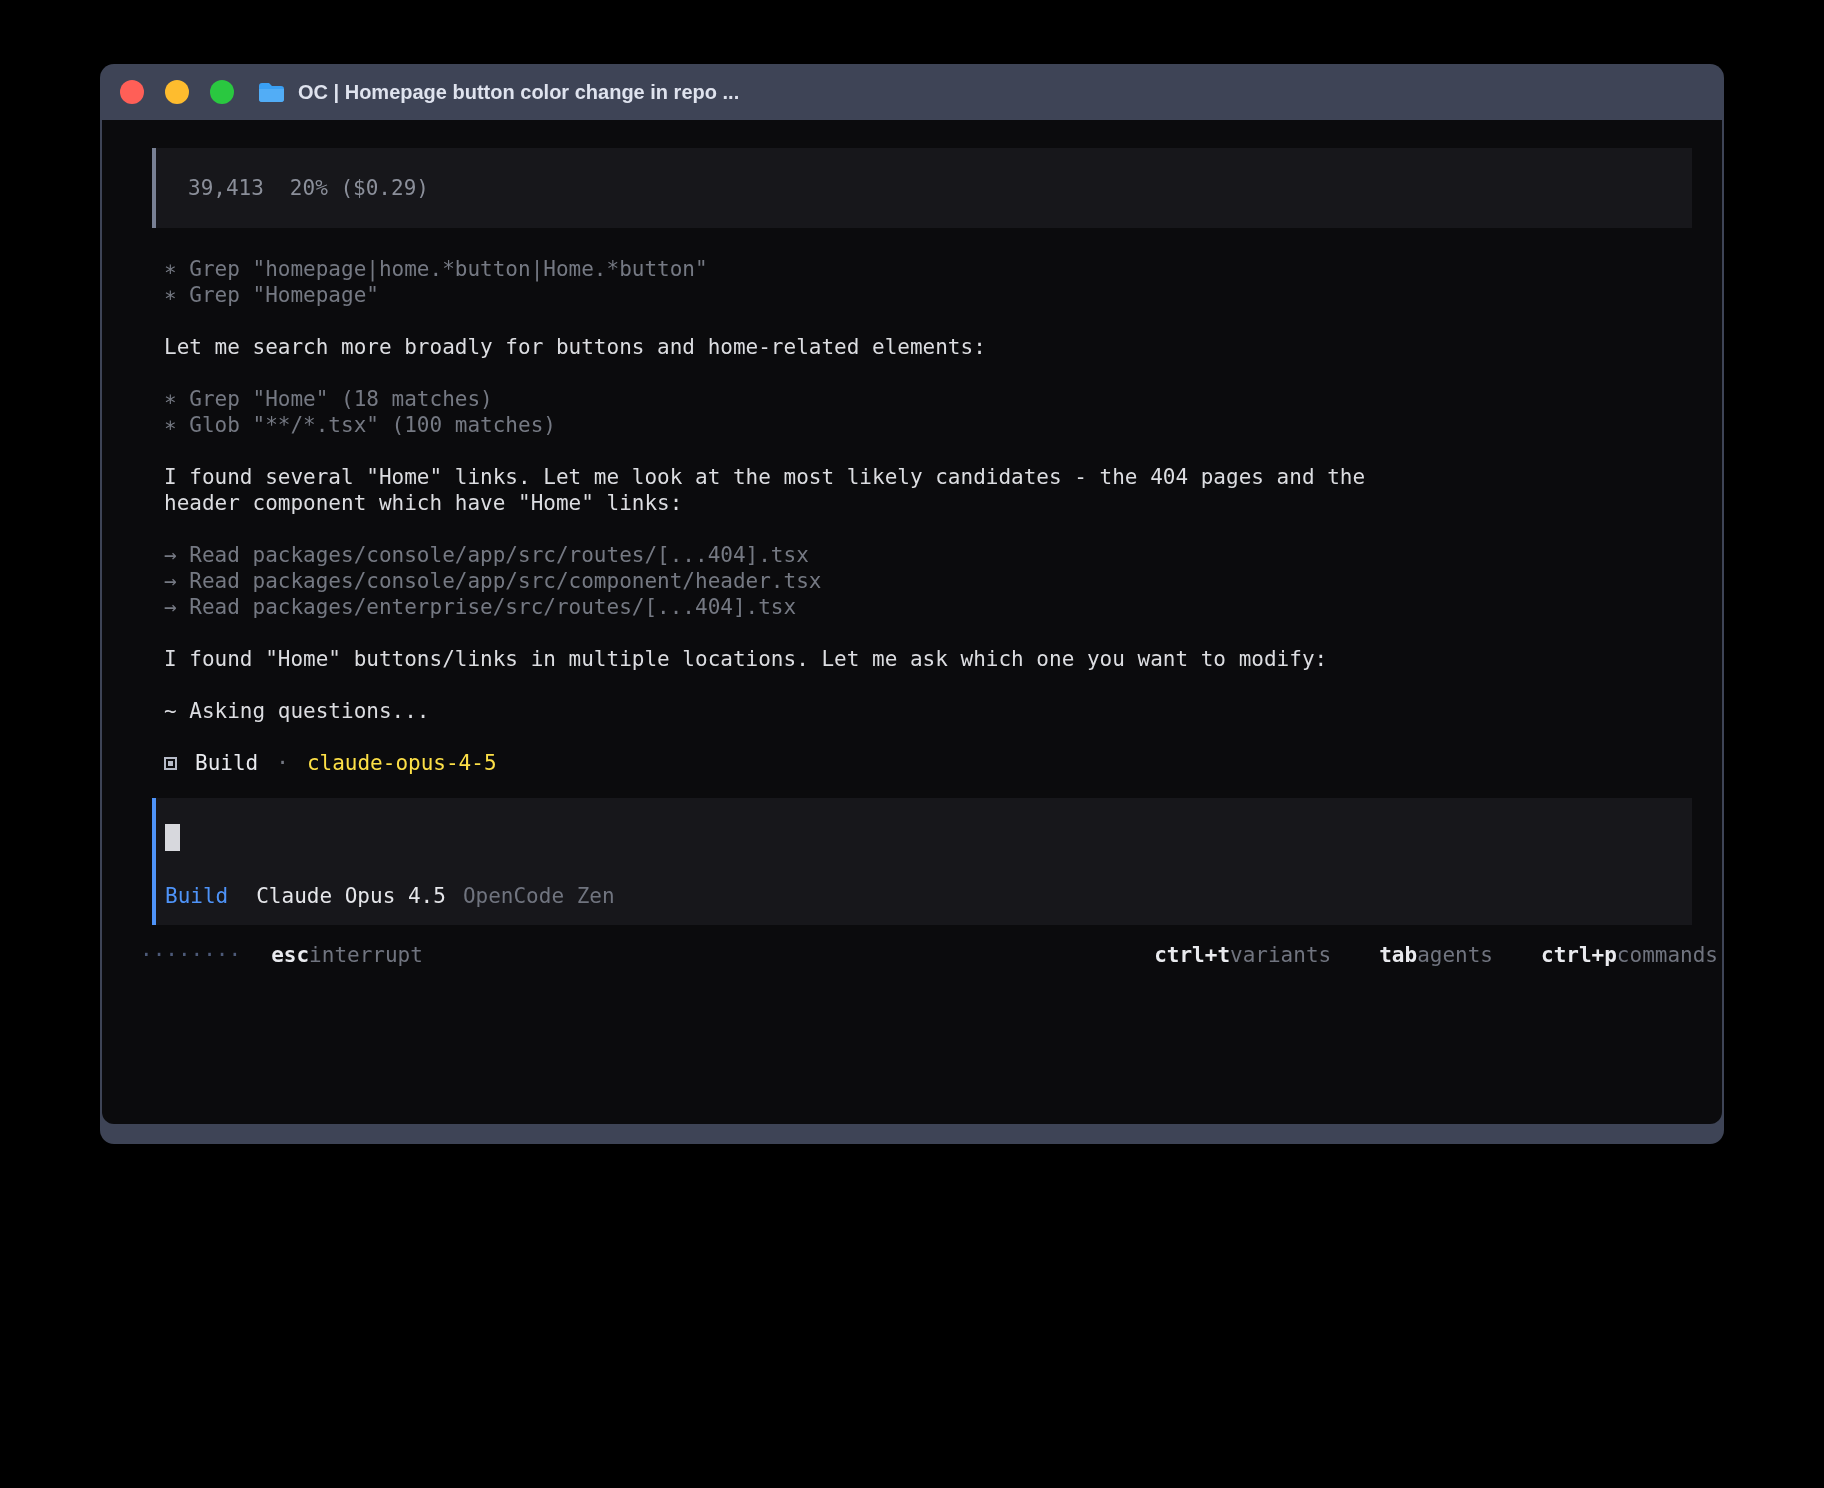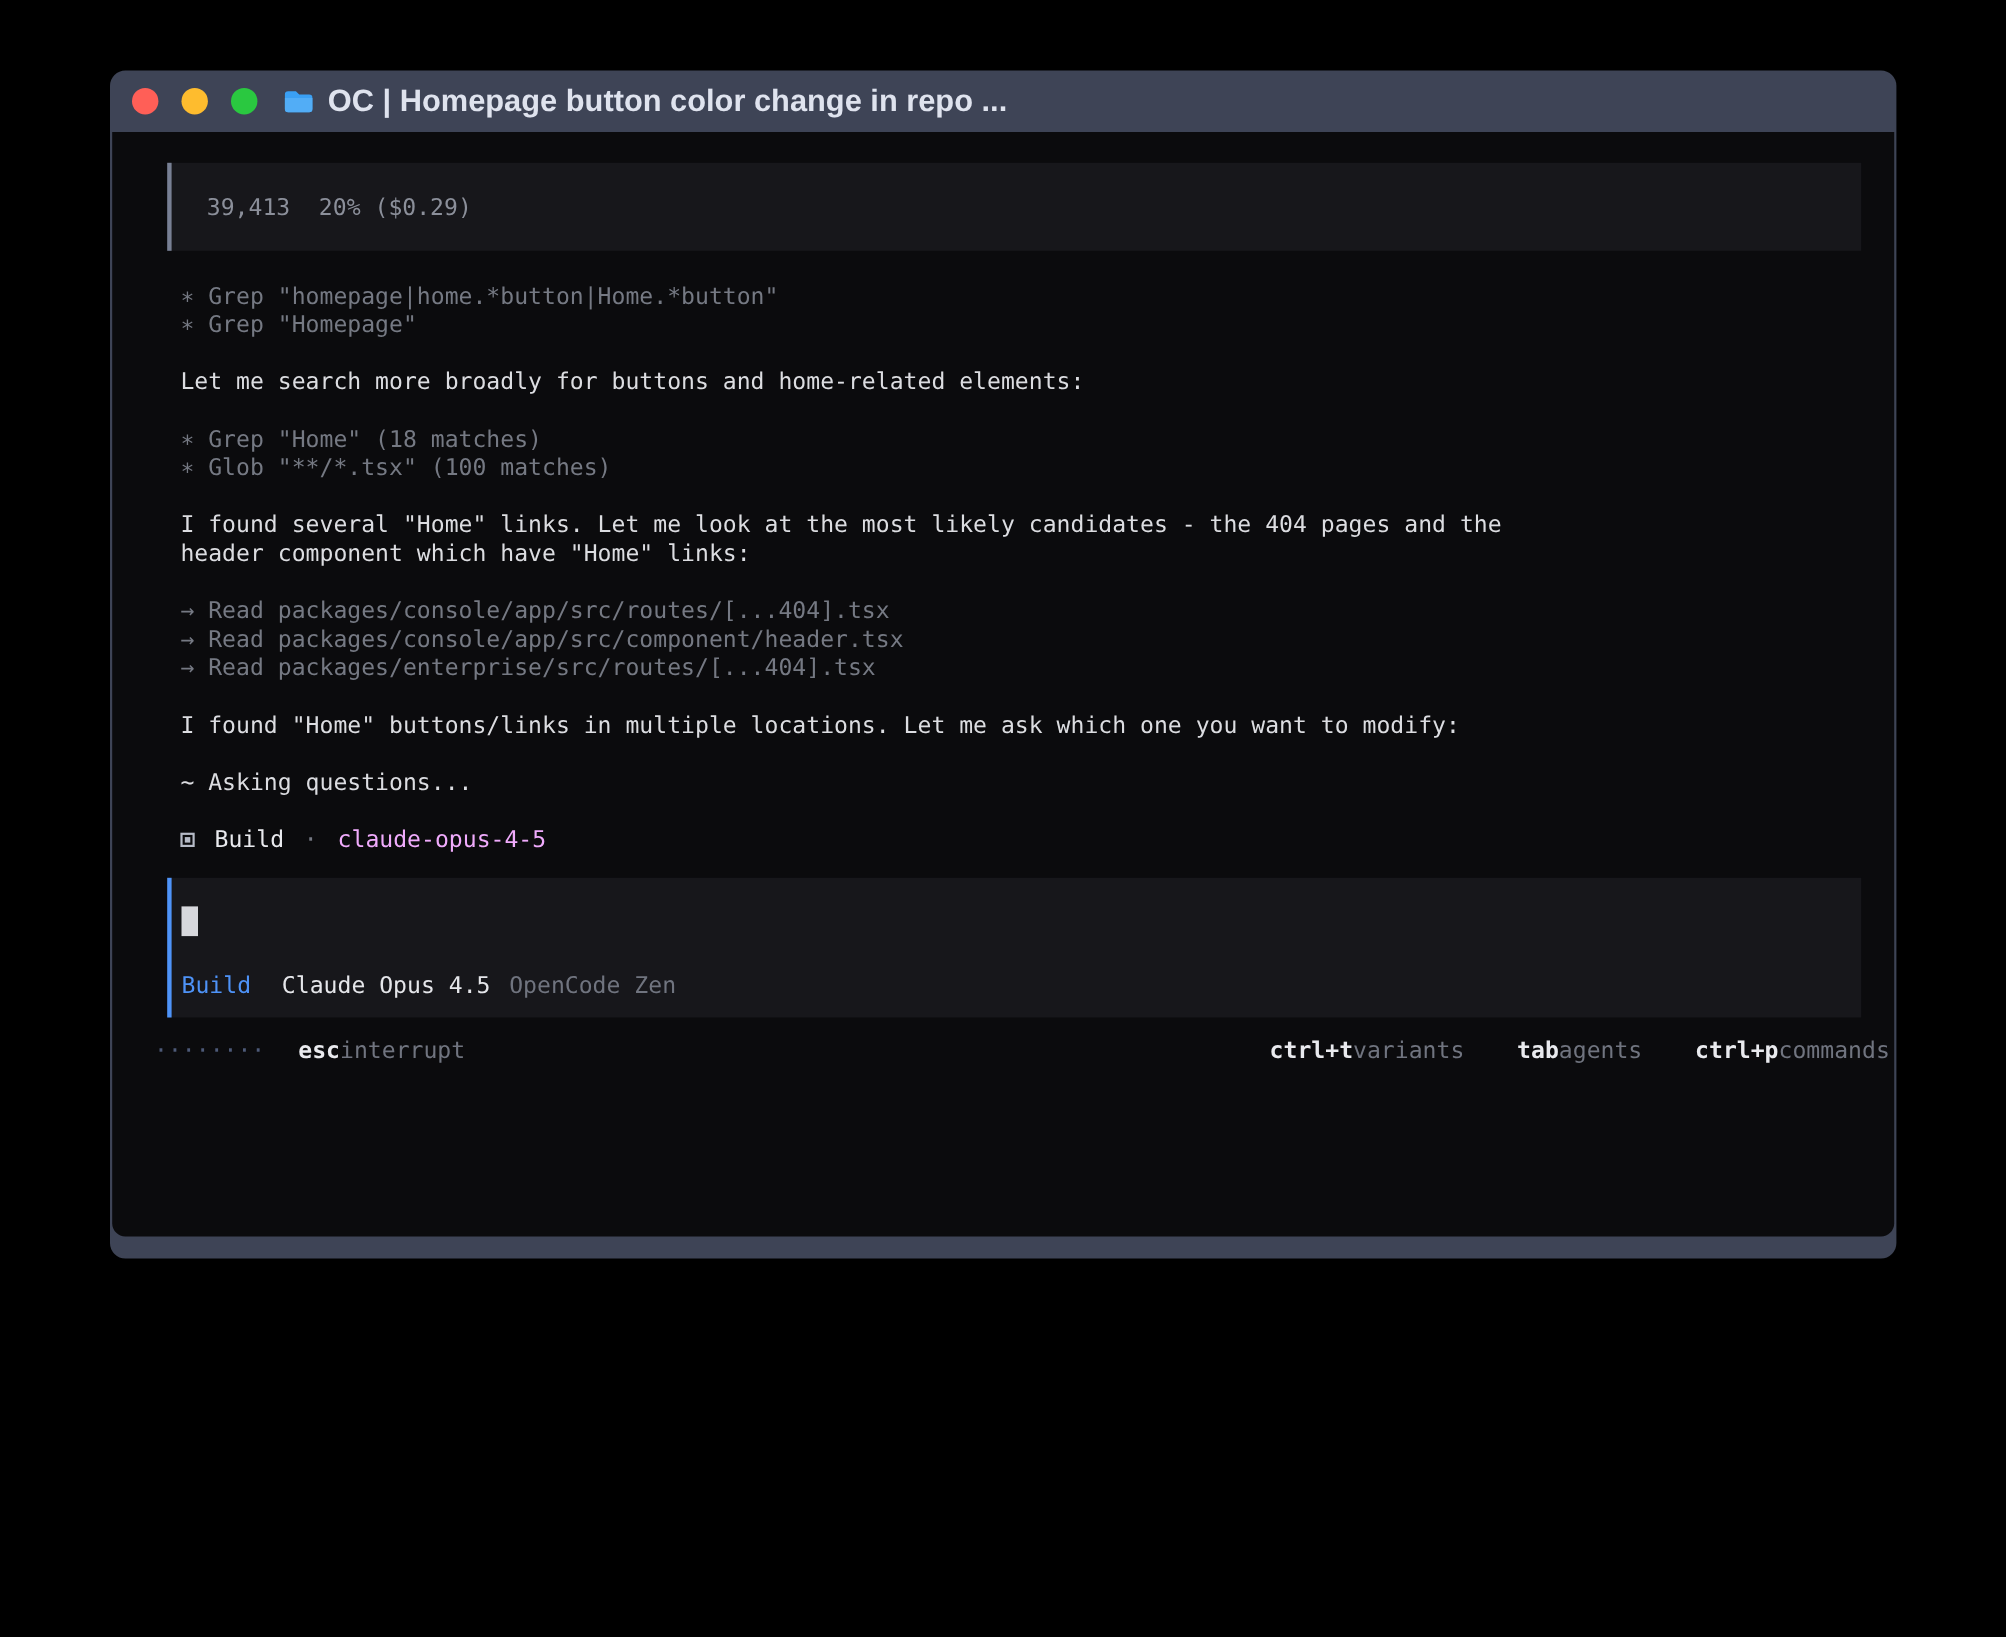--- a/index.html
+++ b/index.html
@@ -26,21 +26,21 @@
   .traffic { display: flex; gap: 21px; margin-right: 24px; }
   .light { width: 24px; height: 24px; border-radius: 50%; }
   .light.red { background: #ff5f57; }
   .light.yellow { background: #febc2e; }
   .light.green { background: #2ac840; }
   .folder-wrap { display: flex; align-items: center; }
   .window-title {
     margin-left: 13px;
     font-family: "Liberation Sans", sans-serif;
     font-weight: bold;
-    font-size: 28px;
+    font-size: 20px;
     color: #dfe3ee;
     white-space: nowrap;
   }
 
   .content {
     position: absolute; left: 2px; right: 2px; top: 56px; bottom: 20px;
     background: #0b0b0d;
     border-radius: 0 0 12px 12px;
     overflow: hidden;
     font-size: 21px; line-height: 26px;
@@ -74,21 +74,21 @@
   .agent-row { display: flex; align-items: center; gap: 18px; }
   .agent-square {
     width: 13px; height: 13px;
     border: 2px solid #b6bbc7;
     position: relative; display: inline-block;
     flex: 0 0 auto;
   }
   .agent-square::after { content: ""; position: absolute; inset: 2px; background: #b6bbc7; }
   .agent-name { color: #e9eaee; }
   .agent-sep { color: #757983; }
-  .agent-model { color: #f0abfc; }
+  .agent-model { color: #fde047; }
 
   .input-box {
     margin: 22px 30px 0 50px;
     background: #17171b;
     border-left: 4px solid #4e93f8;
     padding: 26px 30px 16px 9px;
   }
   .cursor { display: inline-block; width: 15px; height: 27px; background: #d7d8dd; }
   .input-meta { margin-top: 26px; display: flex; align-items: baseline; }
   .input-meta .mode { color: #4e93f8; }

